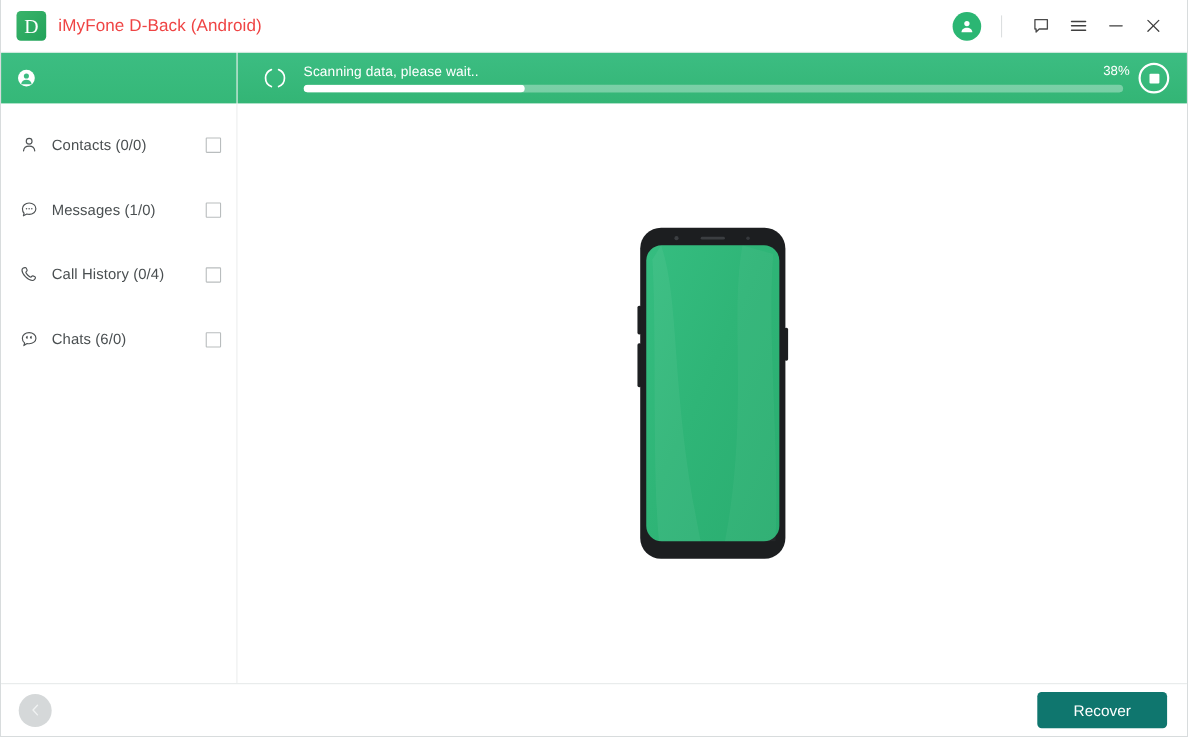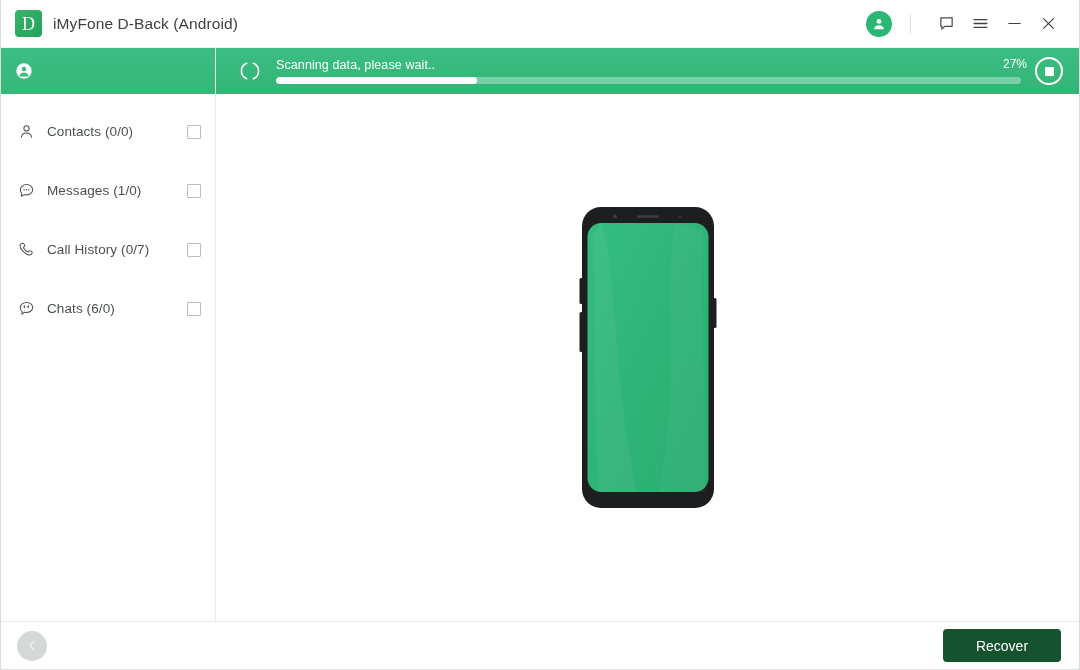--- a/index.html
+++ b/index.html
@@ -30,21 +30,21 @@
     width: 27px; height: 27px; border-radius: 4px;
     background: linear-gradient(135deg, #39b36a 0%, #22a35a 100%);
     display: flex; align-items: center; justify-content: center;
     margin-right: 11px; flex: none;
   }
   .logo-letter {
     color: #ffffff; font-size: 18px; line-height: 18px;
     font-family: "Liberation Serif", serif;
   }
   .app-title {
-    font-size: 15.5px; color: #404040; letter-spacing: .1px;
+    font-size: 15.5px; color: #ef4444; letter-spacing: .1px;
   }
   .tb-right {
     margin-left: auto; display: flex; align-items: center; gap: 0px;
   }
   .avatar-btn {
     width: 26px; height: 26px; border-radius: 50%;
     background: #2bb673;
     display: flex; align-items: center; justify-content: center;
     margin-right: 18px;
   }
@@ -147,21 +147,21 @@
     padding: 0 18px 0 16px; background: #ffffff;
   }
   .back-btn {
     width: 30px; height: 30px; border-radius: 50%;
     background: #d5d8d9; display: flex;
     align-items: center; justify-content: center; color: #f2f4f4;
   }
   .recover-btn {
     margin-left: auto;
     width: 118px; height: 33px; border-radius: 4px;
-    background: #14532d; color: #ffffff;
+    background: #0f766e; color: #ffffff;
     font-size: 14px; border: none;
     display: flex; align-items: center; justify-content: center;
     font-family: "Liberation Sans", sans-serif;
   }
 </style>
 </head>
 <body>
 
 <div class="window">
 
@@ -245,21 +245,21 @@
           <span class="nav-label">Messages (1/0)</span>
           <span class="nav-check"></span>
         </div>
 
         <div class="nav-item">
           <span class="nav-ico">
             <svg width="17" height="17" viewBox="0 0 24 24" fill="none" stroke="#4f5355" stroke-width="1.5" stroke-linecap="round" stroke-linejoin="round">
               <path d="M7.4 3.2c1 0 1.7 2.3 2 3.3.3 1-.9 1.7-1.4 2.2-.4.5.6 2.6 2.3 4.3 1.7 1.7 3.8 2.7 4.3 2.3.5-.5 1.2-1.7 2.2-1.4 1 .3 3.3 1 3.3 2 0 1.6-1.8 3.9-3.7 3.9-2.8 0-6.4-2.2-8.9-4.7C5 12.6 2.8 9 2.8 6.2c0-1.9 2.3-3 3.7-3z"></path>
             </svg>
           </span>
-          <span class="nav-label">Call History (0/7)</span>
+          <span class="nav-label">Call History (0/4)</span>
           <span class="nav-check"></span>
         </div>
 
         <div class="nav-item">
           <span class="nav-ico">
             <svg width="17" height="17" viewBox="0 0 24 24" fill="none" stroke="#4f5355" stroke-width="1.5" stroke-linejoin="round">
               <path d="M12 3.4c4.9 0 8.7 3.1 8.7 7.1 0 4-3.8 7.1-8.7 7.1-.9 0-1.8-.1-2.6-.3L5.2 20l1-3.3C4.1 15.4 3.3 13.4 3.3 10.5c0-4 3.8-7.1 8.7-7.1z"></path>
               <path d="M9.4 8.3v2.3M9.4 8.3c-.6.3-.9.9-.9 1.6M14.6 8.3v2.3M14.6 8.3c-.6.3-.9.9-.9 1.6" stroke-linecap="round"></path>
             </svg>
           </span>
@@ -279,21 +279,21 @@
             <path d="M8.4 3.6a9 9 0 0 0 0 16.8"></path>
             <path d="M15.6 3.6a9 9 0 0 1 0 16.8"></path>
           </svg>
         </span>
         <div class="scan-mid">
           <div class="scan-text">Scanning data, please wait..</div>
           <div class="scan-track">
             <div class="scan-fill" id="scan-fill" style="width: 27%;"></div>
           </div>
         </div>
-        <div class="scan-pct">27%</div>
+        <div class="scan-pct">38%</div>
         <div class="stop-btn">
           <i></i>
         </div>
       </div>
 
       <div class="canvas">
         <svg class="phone" viewBox="0 0 138 303">
           <defs>
             <linearGradient id="scr" x1="0" y1="0" x2="1" y2="1">
               <stop offset="0%" stop-color="#35bd80"></stop>

